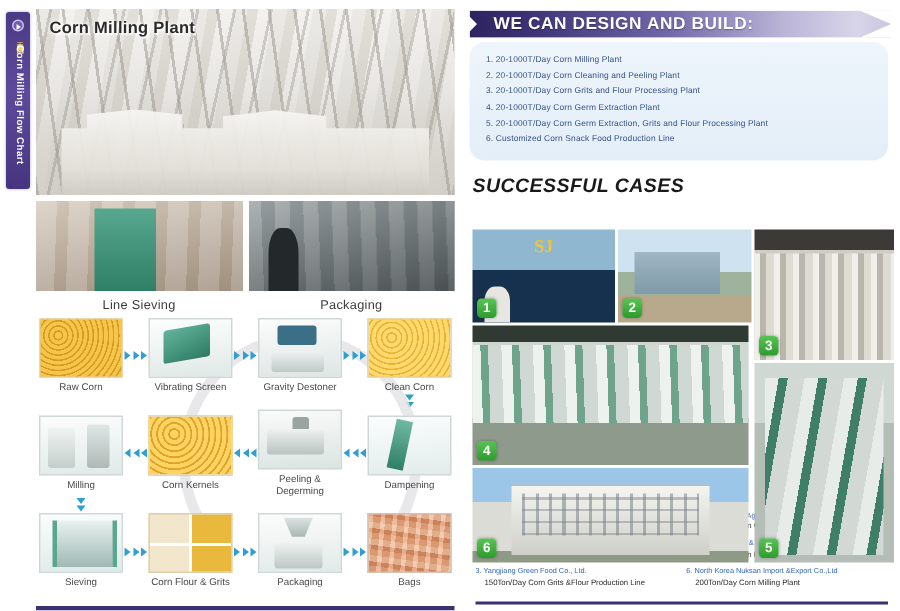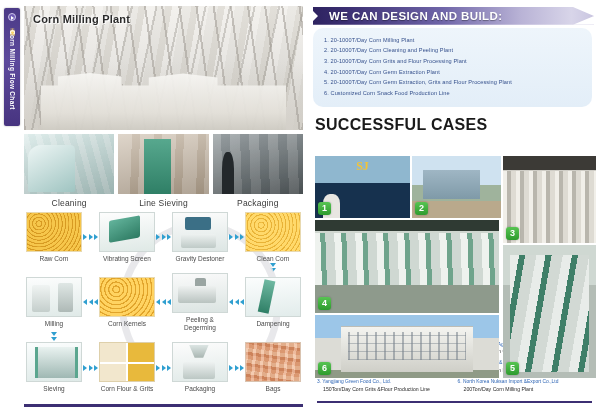--- a/index.html
+++ b/index.html
@@ -300,22 +300,22 @@
     background: linear-gradient(180deg,#eef5fb 0%, #e3eef8 100%);
     border-radius: 10px; margin: 3px 2px 0 2px;
     padding: 7px 9px 8px 11px;
   }
   .blue-card li {
     list-style: none; font-size: 5.6px; color: #35508c;
     line-height: 1.9; letter-spacing: .1px; white-space: nowrap;
   }
 
   .section-title {
-    font-size: 16px; font-weight: bold; color: #1a1a1a;
-    margin: 9px 0 22px 4px; letter-spacing: .3px;
+    font-size: 13px; font-weight: bold; color: #1a1a1a;
+    margin: 9px 0 22px 4px; letter-spacing: .3px; font-style: italic;
   }
 
   
   .mosaic { position: relative; margin: 0 2px 0 4px; height: 222px; }
   .cell { position: absolute; overflow: hidden; }
   .badge {
     position: absolute; left: 3px; bottom: 3px; z-index: 4;
     width: 13px; height: 13px; border-radius: 3px;
     background: linear-gradient(180deg,#57c452,#2e9b2e);
     color: #fff; font-size: 9px; font-weight: bold;
@@ -401,24 +401,20 @@
         <span class="side-en">Corn Milling Flow Chart</span>
       </div>
 
       <div class="left-content">
 
         <div class="hero">
           <div class="hero-title">Corn Milling Plant</div>
         </div>
 
         <div class="photo-row">
-          <div class="photo-cell">
-            <div class="photo-img ph-clean"></div>
-            <div class="photo-label">Cleaning</div>
-          </div>
           <div class="photo-cell">
             <div class="photo-img ph-sieve"></div>
             <div class="photo-label">Line Sieving</div>
           </div>
           <div class="photo-cell">
             <div class="photo-img ph-pack"></div>
             <div class="photo-label">Packaging</div>
           </div>
         </div>
 

